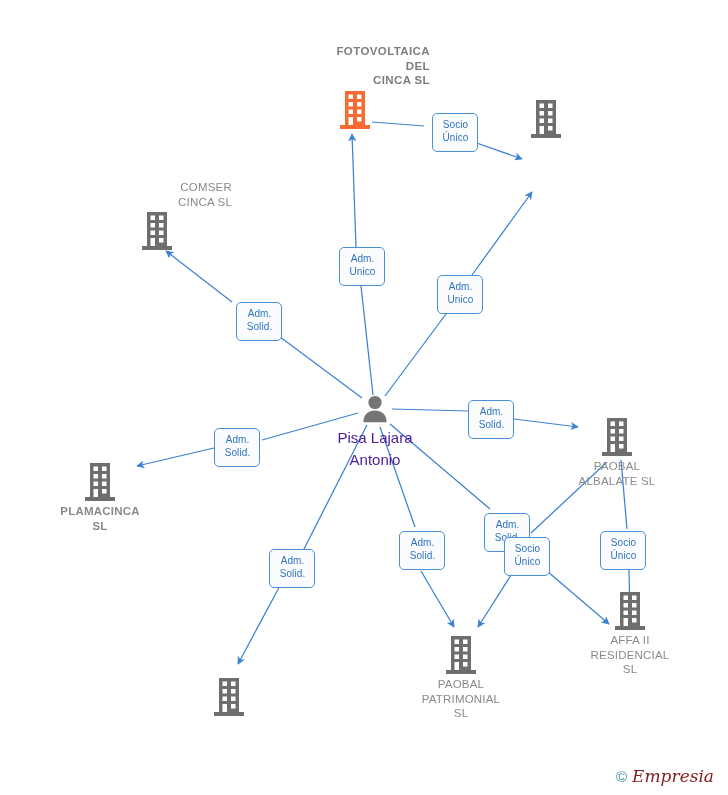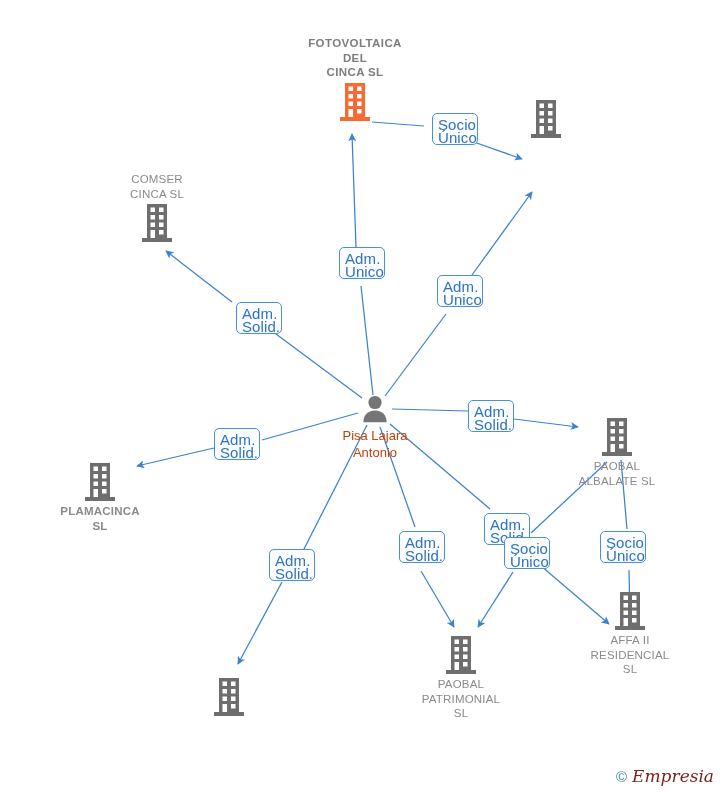--- a/index.html
+++ b/index.html
@@ -40,46 +40,47 @@
   .node .node-label {
     display: block;
     margin-top: 3px;
     font-size: 11.5px;
     line-height: 14.5px;
     color: #8a8a8a;
     letter-spacing: 0.2px;
     white-space: pre-line;
   }
   .node.label-above .node-label {
-    margin-top: 0;
+    margin-top: 8px;
     margin-bottom: 3px;
+    text-align: right;
   }
   .node.root .node-label {
     color: #7d7d7d;
     font-weight: bold;
     font-size: 11.5px;
     letter-spacing: 0.4px;
   }
   .node.person .node-label {
-    font-size: 13px;
-    line-height: 17px;
-    color: #c2410c;
+    font-size: 15px;
+    line-height: 22px;
+    color: #4c1d95;
     letter-spacing: 0;
   }
   .rel-label {
     position: absolute;
     box-sizing: border-box;
     border: 1px solid #4a90d9;
     border-radius: 5px;
     background: #fbfcfe;
     color: #2f73c0;
-    font-size: 15px;
+    font-size: 10px;
     line-height: 13px;
     text-align: center;
-    padding: 4px 4px 0 5px;
+    padding: 4px 4px 7px 5px;
     white-space: pre-line;
     letter-spacing: 0.1px;
   }
   .rel-label.wide { width: 46px; }
   .watermark {
     position: absolute;
     right: 14px;
     bottom: 10px;
     display: flex;
     align-items: center;

